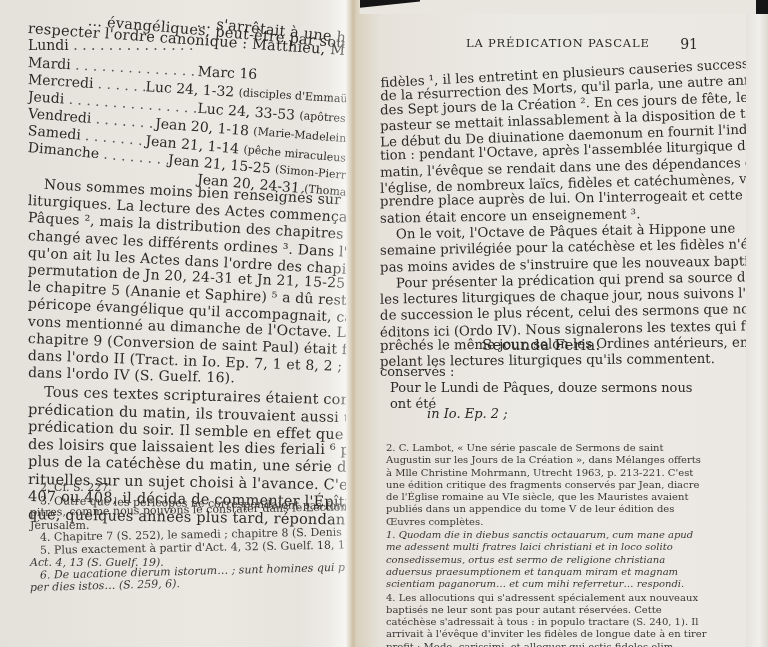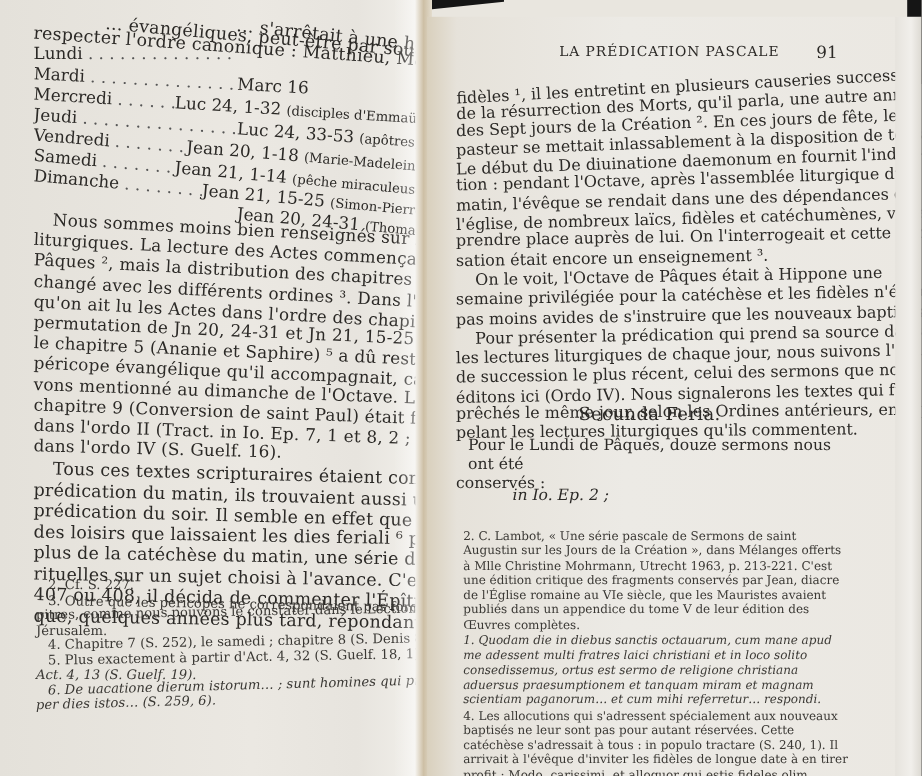--- a/index.html
+++ b/index.html
@@ -174,22 +174,22 @@
       <div class="line" style="transform: rotate(-1deg); transform-origin:right;">les lectures liturgiques de chaque jour, nous suivons l'ordre</div>
       <div class="line" style="transform: rotate(-1deg); transform-origin:right;">de succession le plus récent, celui des sermons que nous</div>
       <div class="line" style="transform: rotate(-1deg); transform-origin:right;">éditons ici (Ordo IV). Nous signalerons les textes qui furent</div>
       <div class="line" style="transform: rotate(-0.5deg); transform-origin:right;">prêchés le même jour, selon les Ordines antérieurs, en rap-</div>
       <div class="line" style="transform: rotate(-0.5deg); transform-origin:right;">pelant les lectures liturgiques qu'ils commentent.</div>
     </div>
 
     <div class="section-title">Secunda Feria.</div>
 
     <div class="right-intro">
+      <div class="line" style="margin-left:-10px;">conservés :</div>
       <div class="line">Pour le Lundi de Pâques, douze sermons nous ont été</div>
-      <div class="line" style="margin-left:-10px;">conservés :</div>
     </div>
 
     <div class="ordo">
       <div class="cont">in Io. Ep. 2 ;</div>
     </div>
 
     <div class="right-foot">
       <div class="fn num">2. C. Lambot, « Une série pascale de Sermons de saint Augustin sur les Jours de la Création », dans Mélanges offerts à Mlle Christine Mohrmann, Utrecht 1963, p. 213-221. C'est une édition critique des fragments conservés par Jean, diacre de l'Église romaine au VIe siècle, que les Mauristes avaient publiés dans un appendice du tome V de leur édition des Œuvres complètes.</div>
       <div class="fn it num">1. Quodam die in diebus sanctis octauarum, cum mane apud me adessent multi fratres laici christiani et in loco solito consedissemus, ortus est sermo de religione christiana aduersus praesumptionem et tanquam miram et magnam scientiam paganorum… et cum mihi referretur… respondi.</div>
       <div class="fn num">4. Les allocutions qui s'adressent spécialement aux nouveaux baptisés ne leur sont pas pour autant réservées. Cette catéchèse s'adressait à tous : in populo tractare (S. 240, 1). Il arrivait à l'évêque d'inviter les fidèles de longue date à en tirer profit : Modo, carissimi, et alloquor qui estis fideles olim baptizati, anno priore baptizati, superioribus annis baptizati (S. Guelf. 18, 3).</div>

